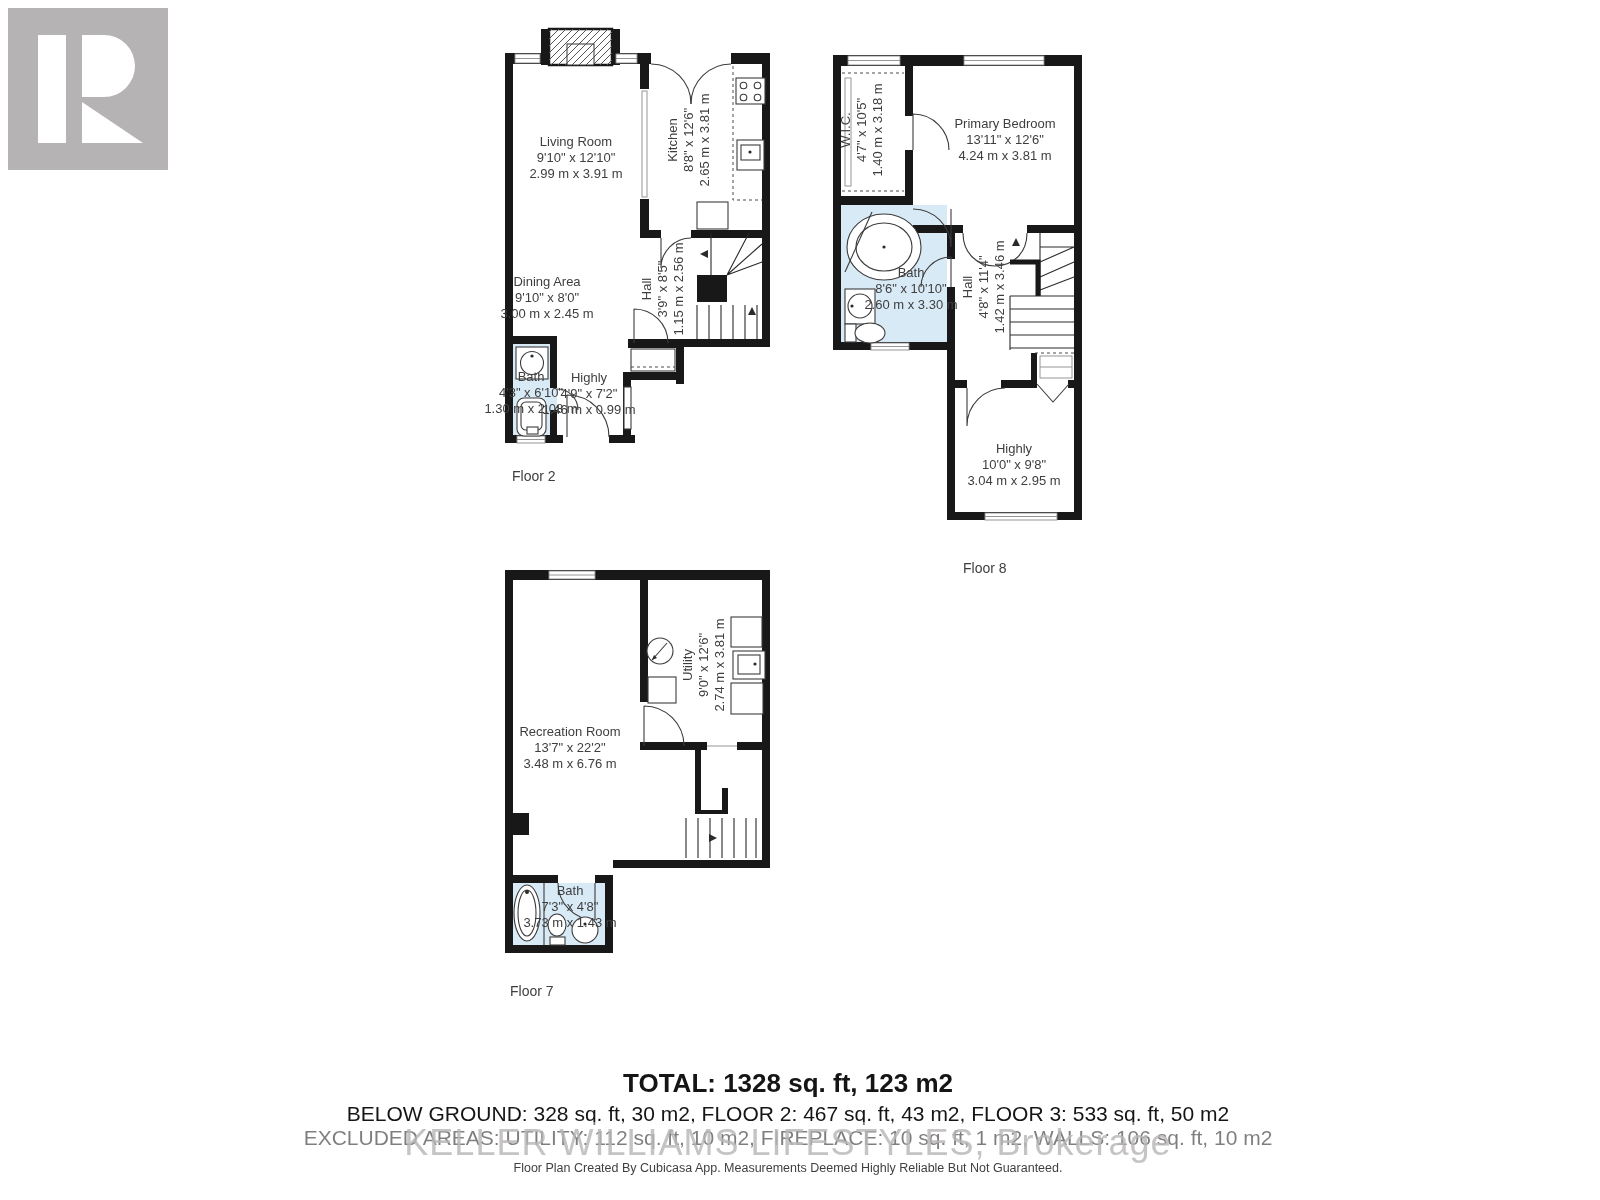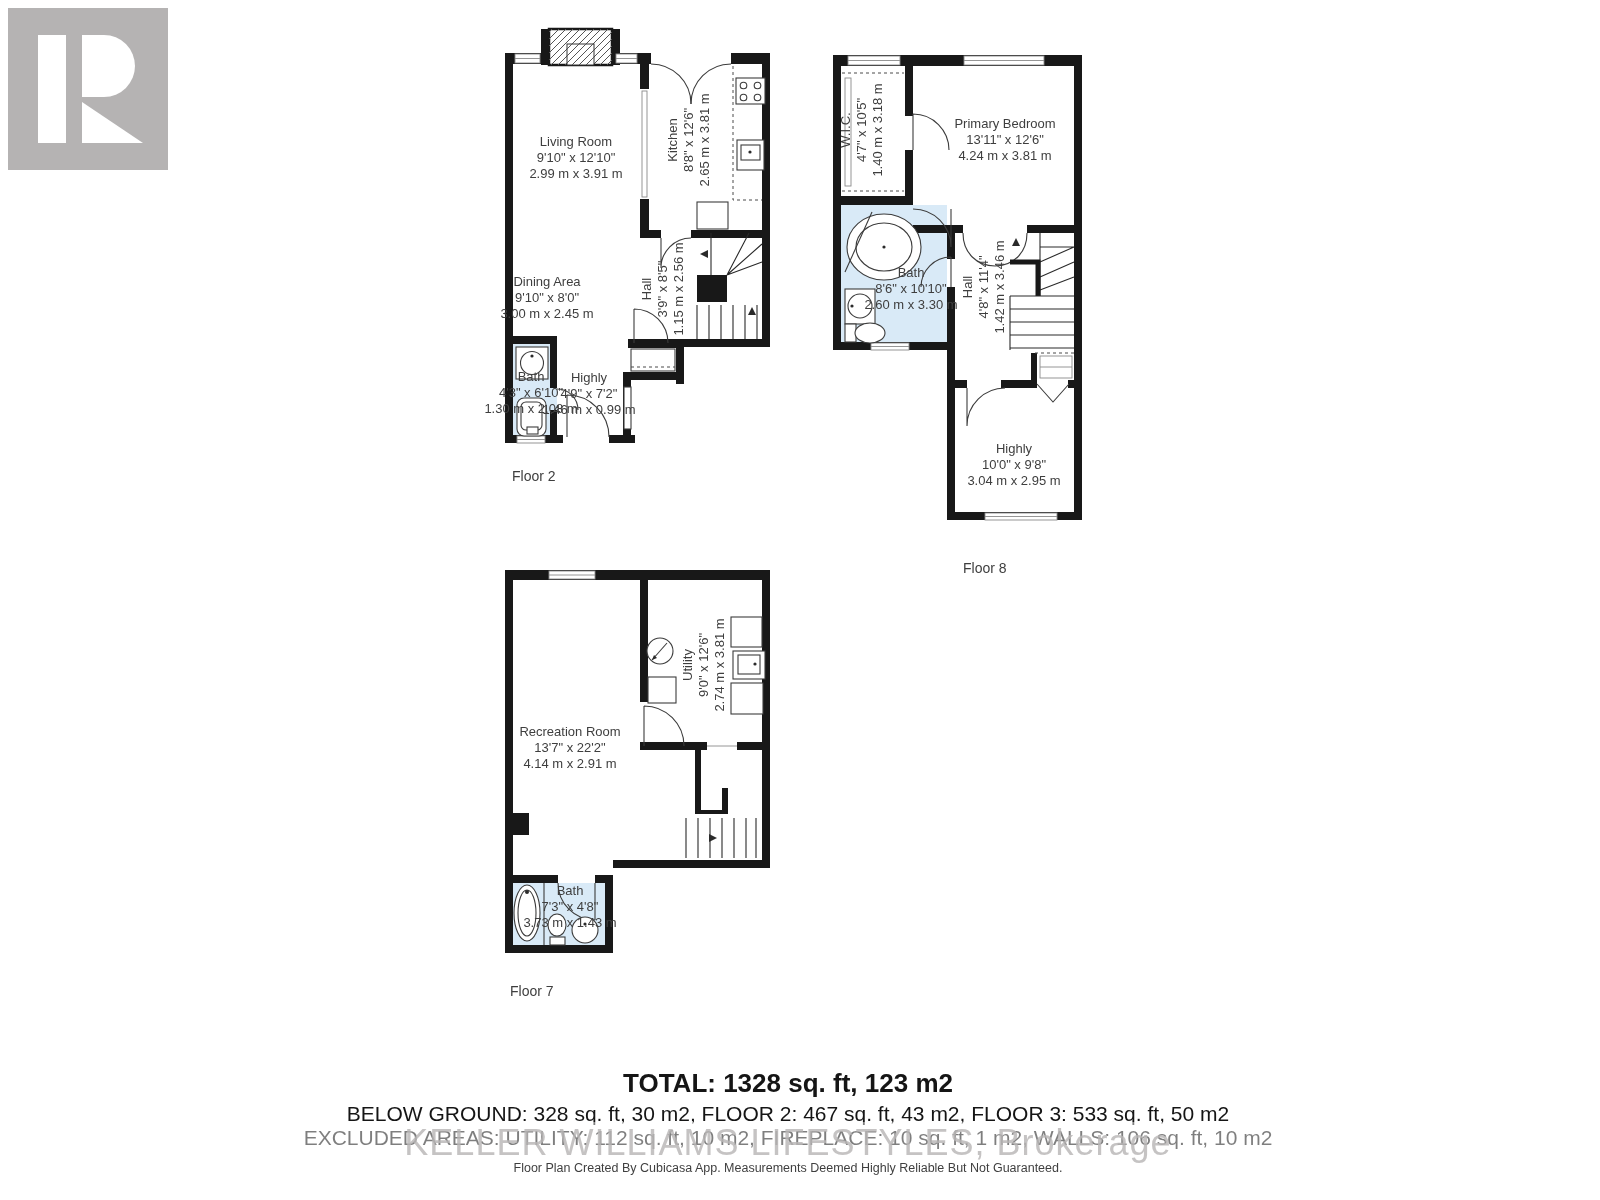--- a/index.html
+++ b/index.html
@@ -347,21 +347,21 @@
   </g>
   <g>
     <circle class="fix" cx="585" cy="930" r="13"></circle>
     <circle class="ah" cx="585" cy="924" r="1.6"></circle>
   </g>
 </svg>
 
 <div class="room-label" style="left:570px;top:748px">
   <div>Recreation Room</div>
     <div>13'7" x 22'2"</div>
-    <div>4.14 m x 2.91 m</div>
+    <div>3.48 m x 6.76 m</div>
 </div>
 <div class="room-label rot" style="left:704px;top:665px">
   <div>Utility</div>
     <div>9'0" x 12'6"</div>
     <div>2.74 m x 3.81 m</div>
 </div>
 <div class="room-label" style="left:570px;top:907px">
   <div>Bath</div>
     <div>7'3" x 4'8"</div>
     <div>3.73 m x 1.43 m</div>

